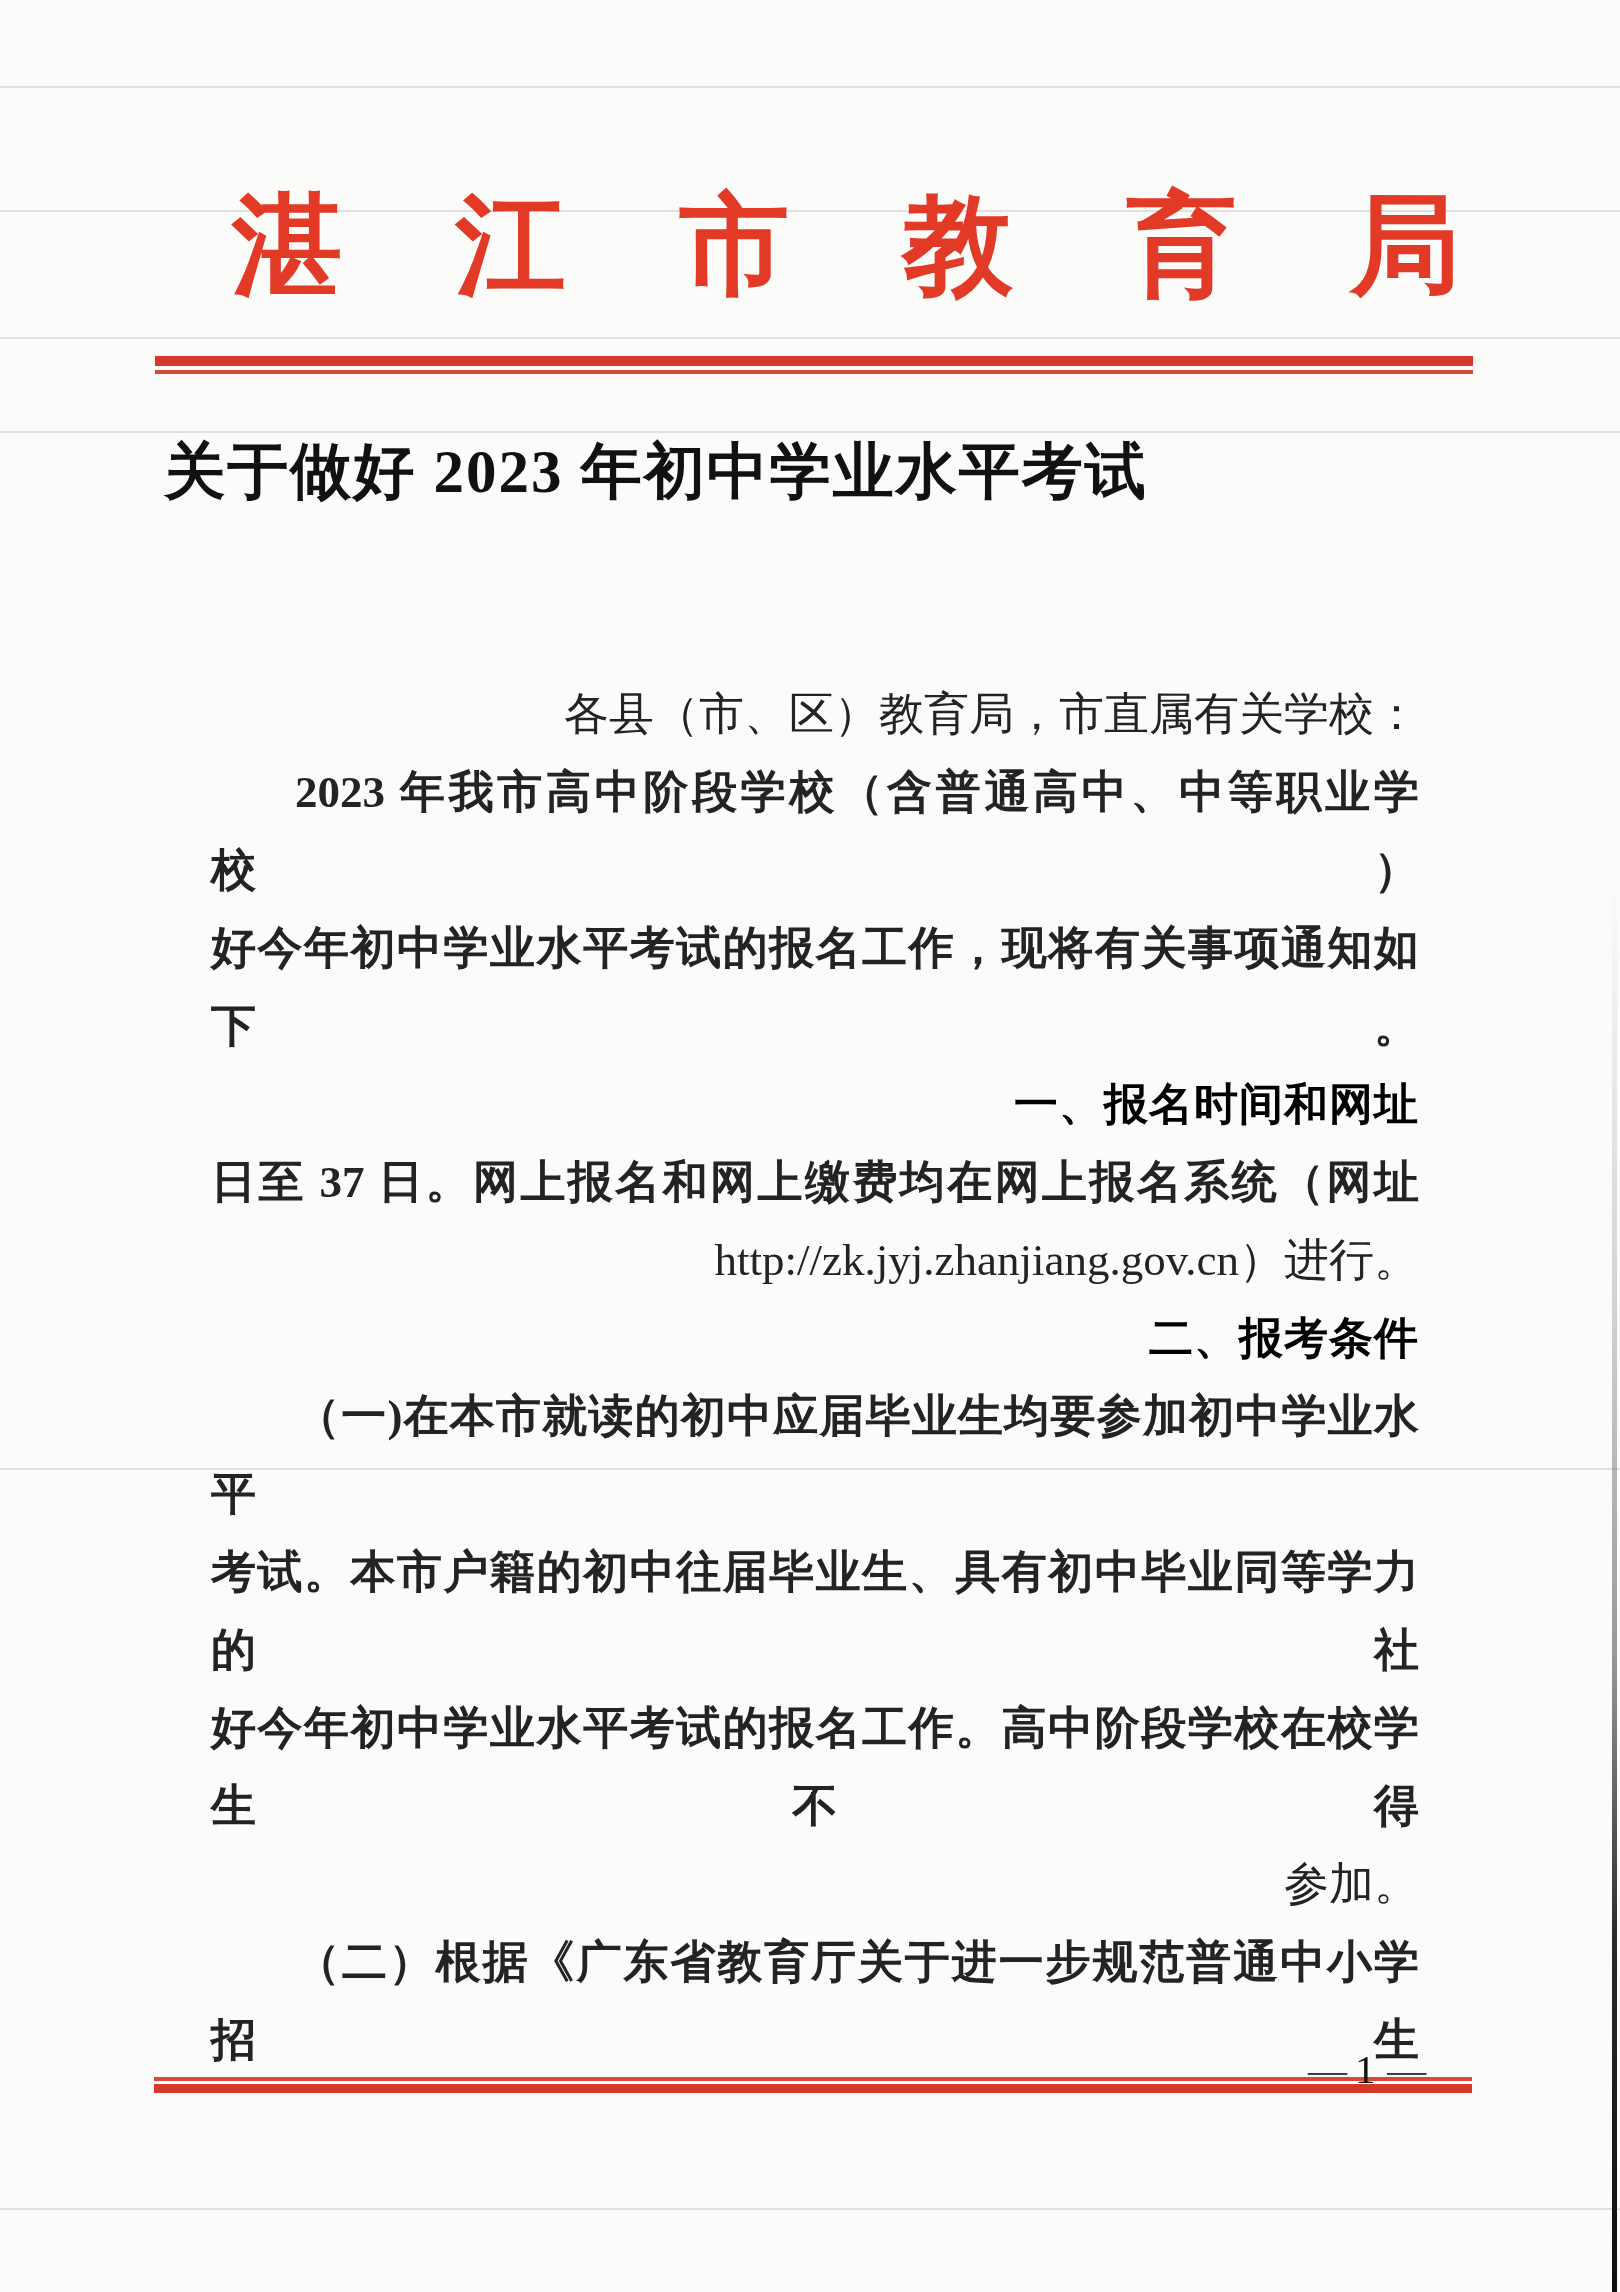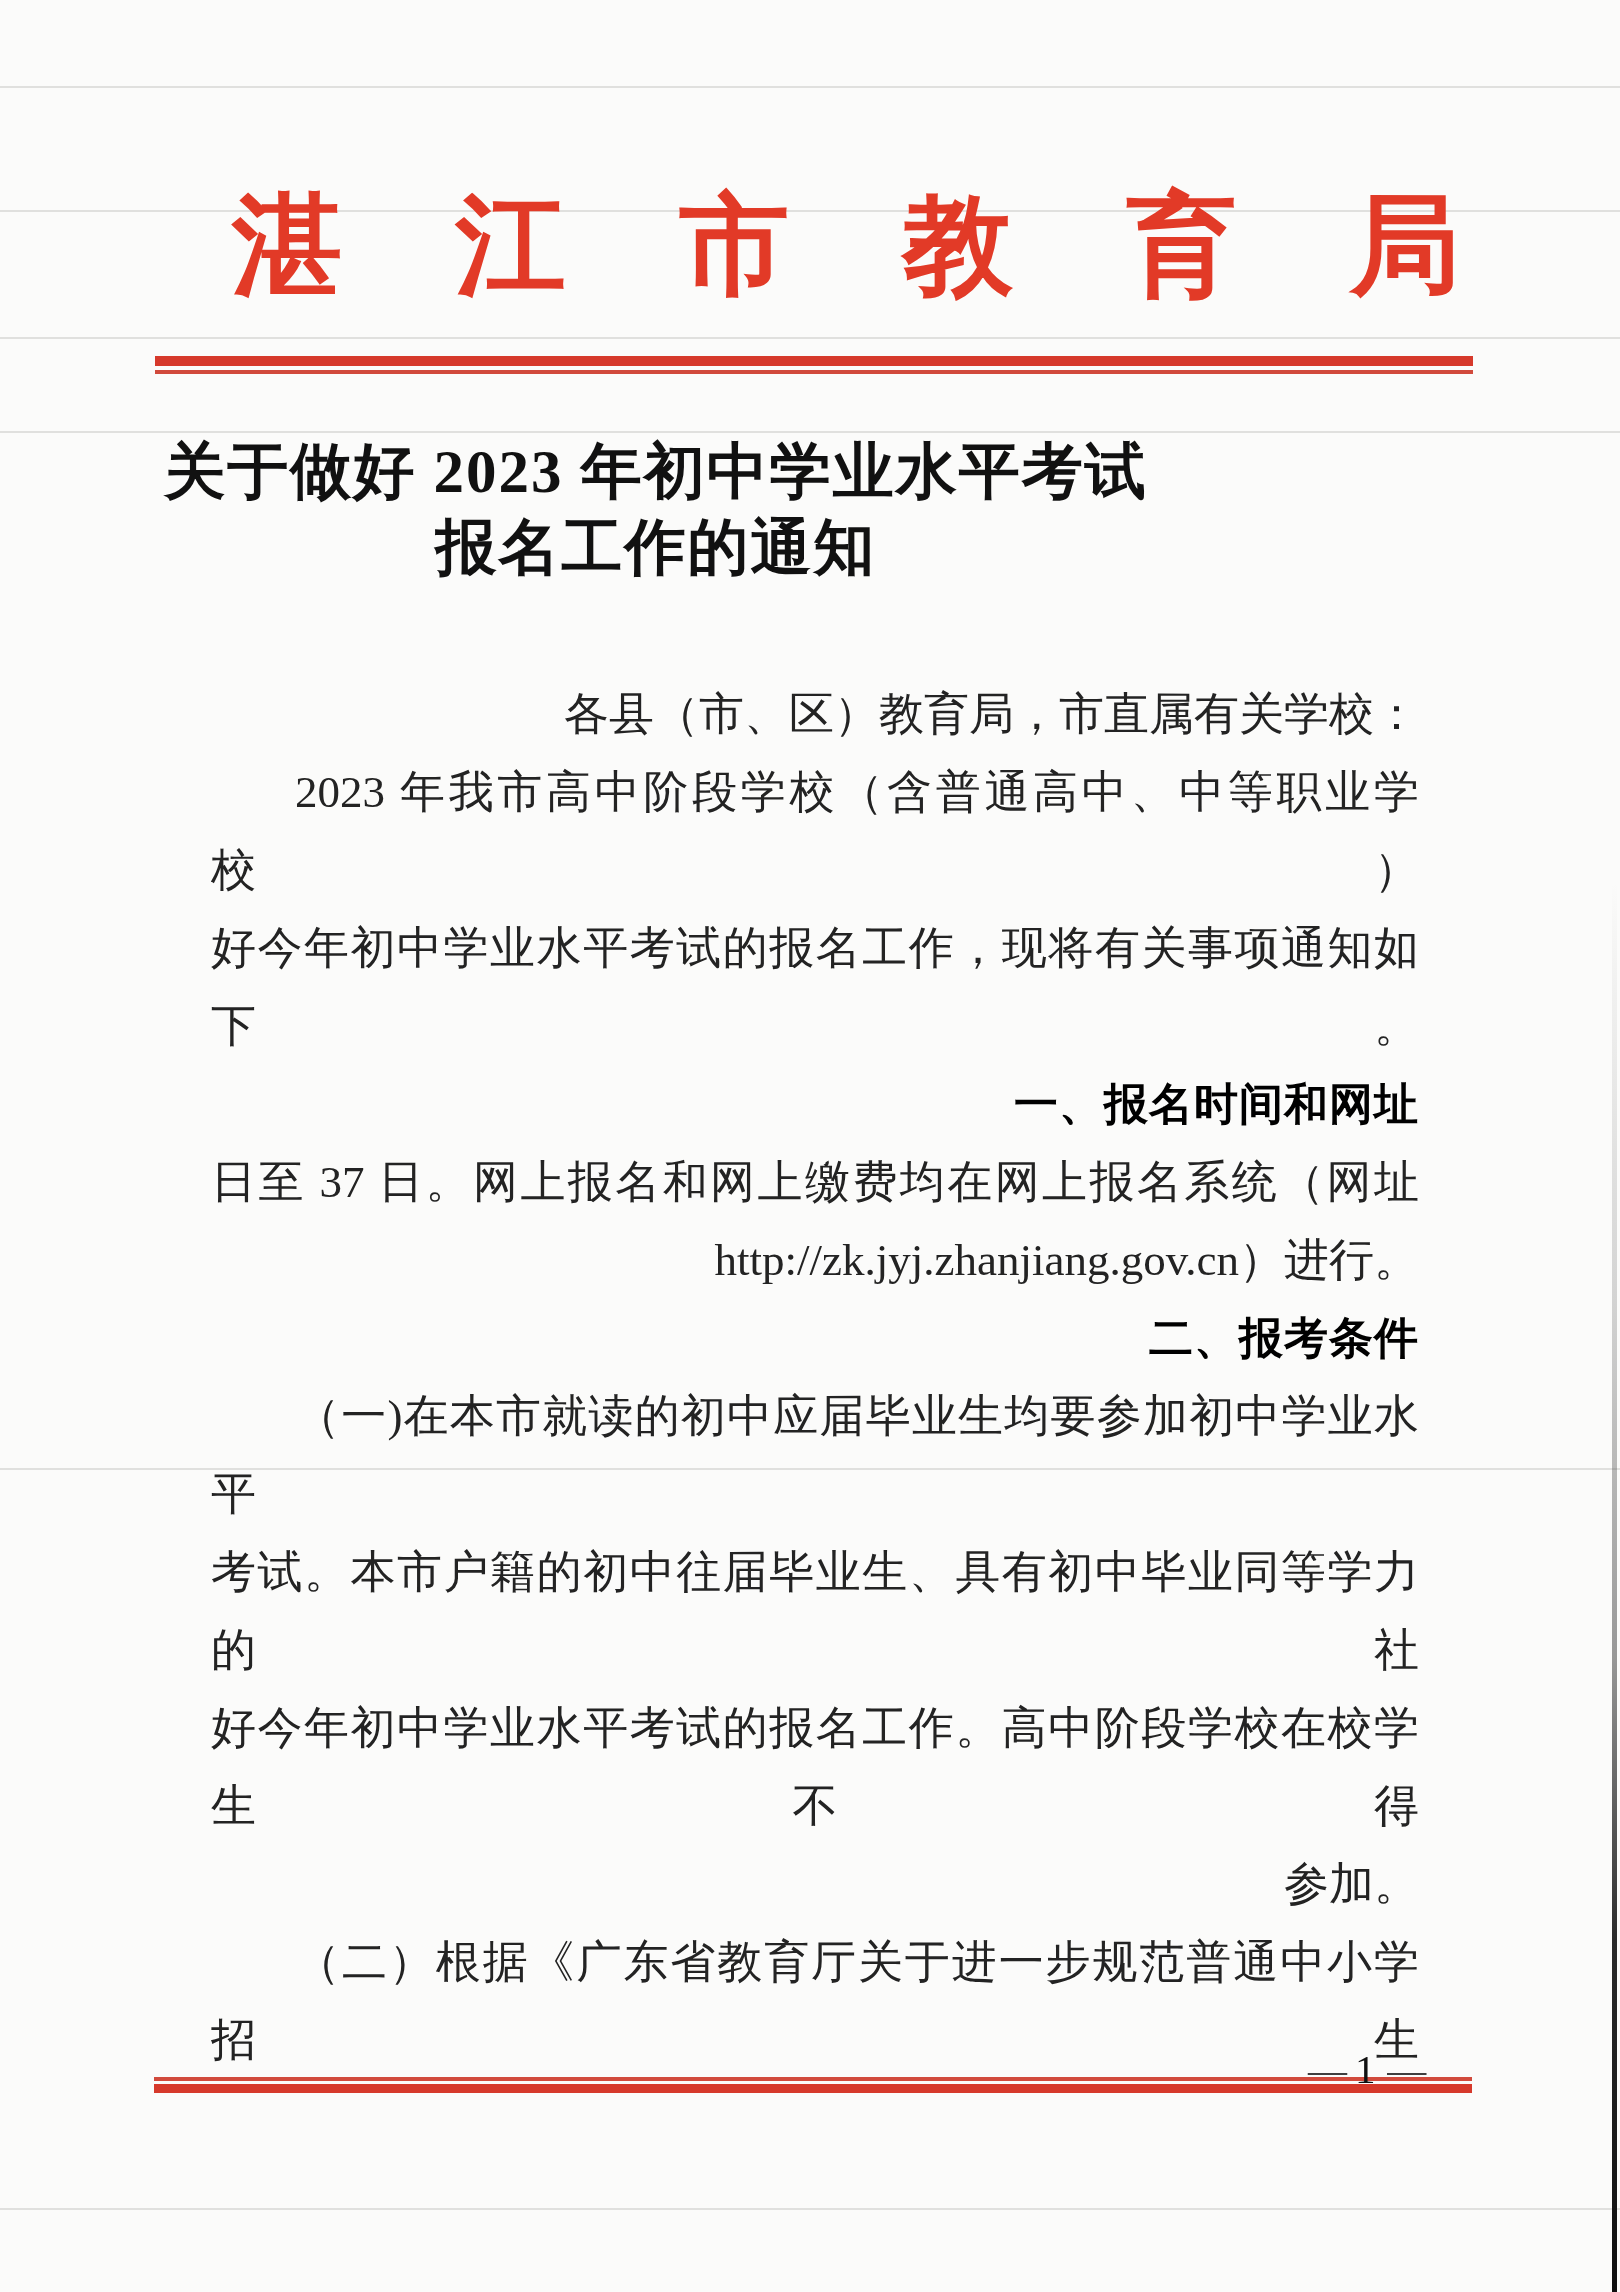--- a/index.html
+++ b/index.html
@@ -53,20 +53,21 @@
     position:absolute;top:675px;left:211px;width:1208px;
     font-size:45px;line-height:78px;color:#232323;
     font-family:"Liberation Serif","DejaVu Serif",serif;
   }
   .bline{white-space:nowrap;text-align:right;}
   .bline.stretch{
     white-space:normal;
     text-align:justify;
     text-align-last:justify;
     text-justify:inter-character;
+    font-weight:bold;
   }
   .bline.indent{text-indent:84px;}
   .bline.bold{
     font-weight:700;color:#000000;
     font-family:"Liberation Sans","DejaVu Sans",sans-serif;
     font-size:44px;letter-spacing:1px;
   }
   
   .page-num{
     position:absolute;top:2049px;left:1308px;
@@ -112,21 +113,20 @@
     </div>
 
   <div class="rule rule-top">
     <div class="bar thick"></div>
     <div class="bar gap"></div>
     <div class="bar thin"></div>
   </div>
 
   <div class="title">
     <div>关于做好 2023 年初中学业水平考试</div>
-    <div>报名工作的通知</div>
   </div>
 
   <div class="doc-body" id="body-lines">
       <div class="bline">各县（市、区）教育局，市直属有关学校：</div>
       <div class="bline indent stretch">2023 年我市高中阶段学校（含普通高中、中等职业学校）</div>
       <div class="bline stretch">好今年初中学业水平考试的报名工作，现将有关事项通知如下。</div>
       <div class="bline indent bold">一、报名时间和网址</div>
       <div class="bline stretch">日至 37 日。网上报名和网上缴费均在网上报名系统（网址</div>
       <div class="bline">http://zk.jyj.zhanjiang.gov.cn）进行。</div>
       <div class="bline indent bold">二、报考条件</div>

